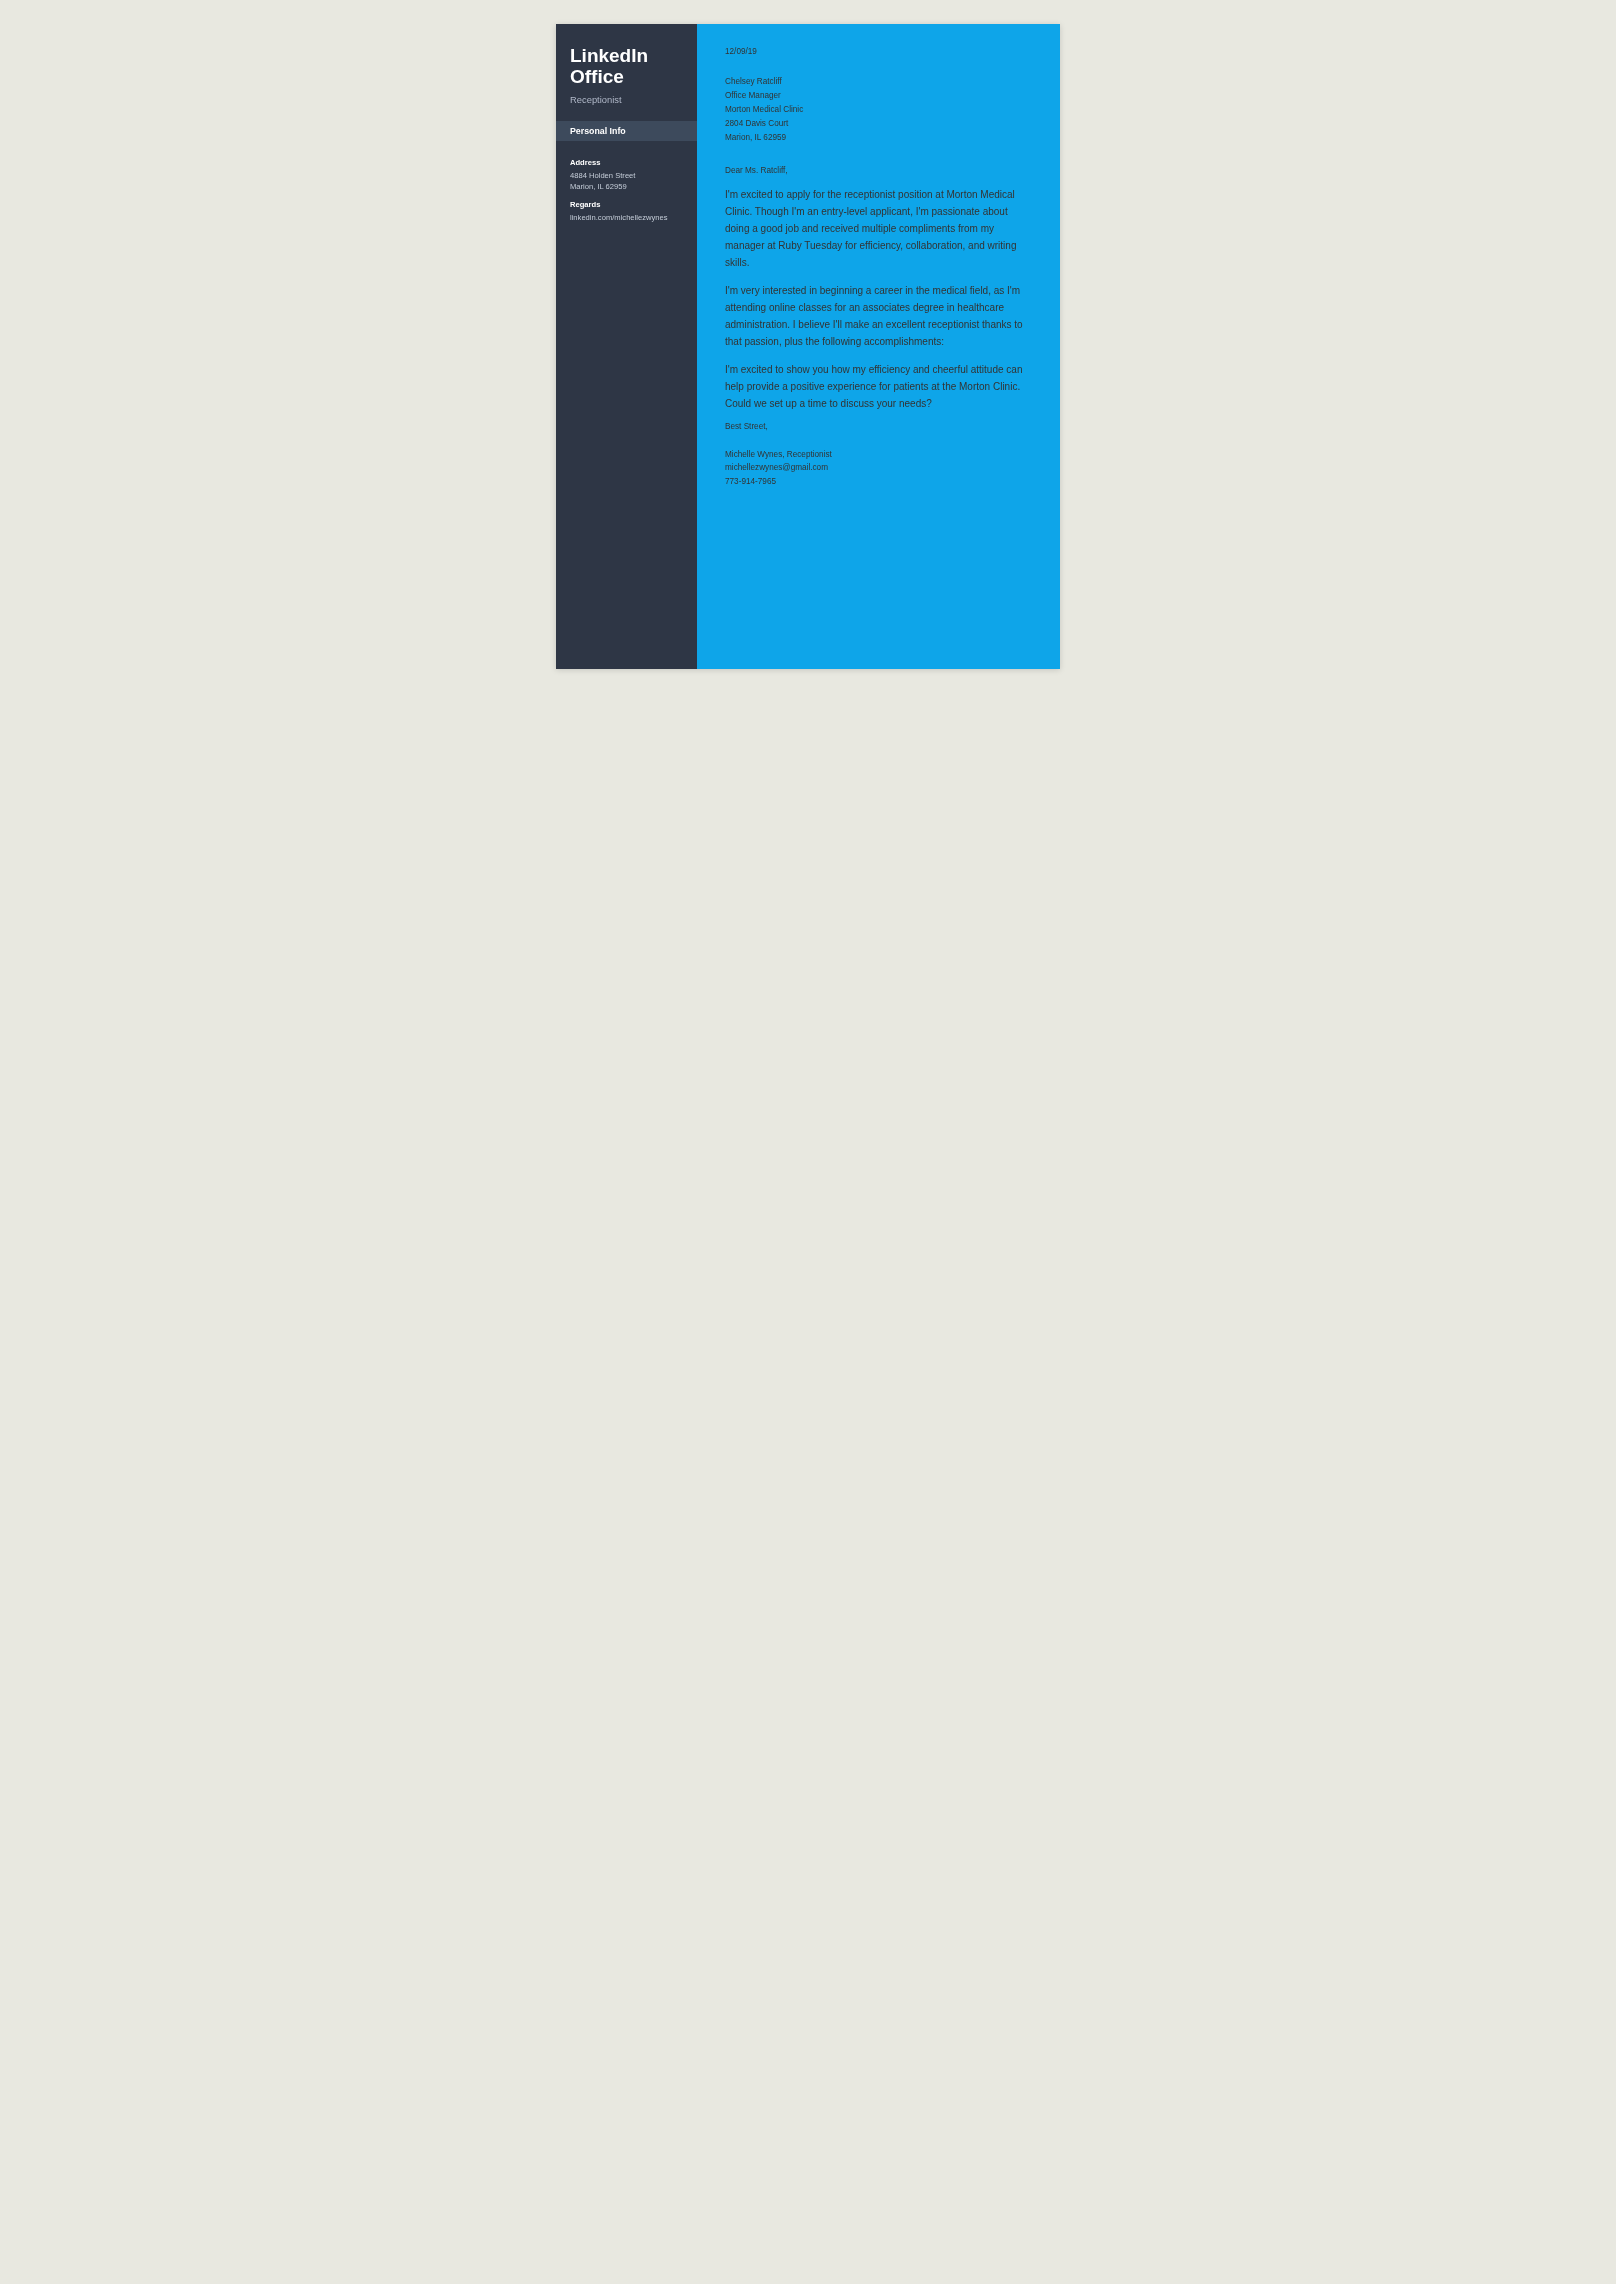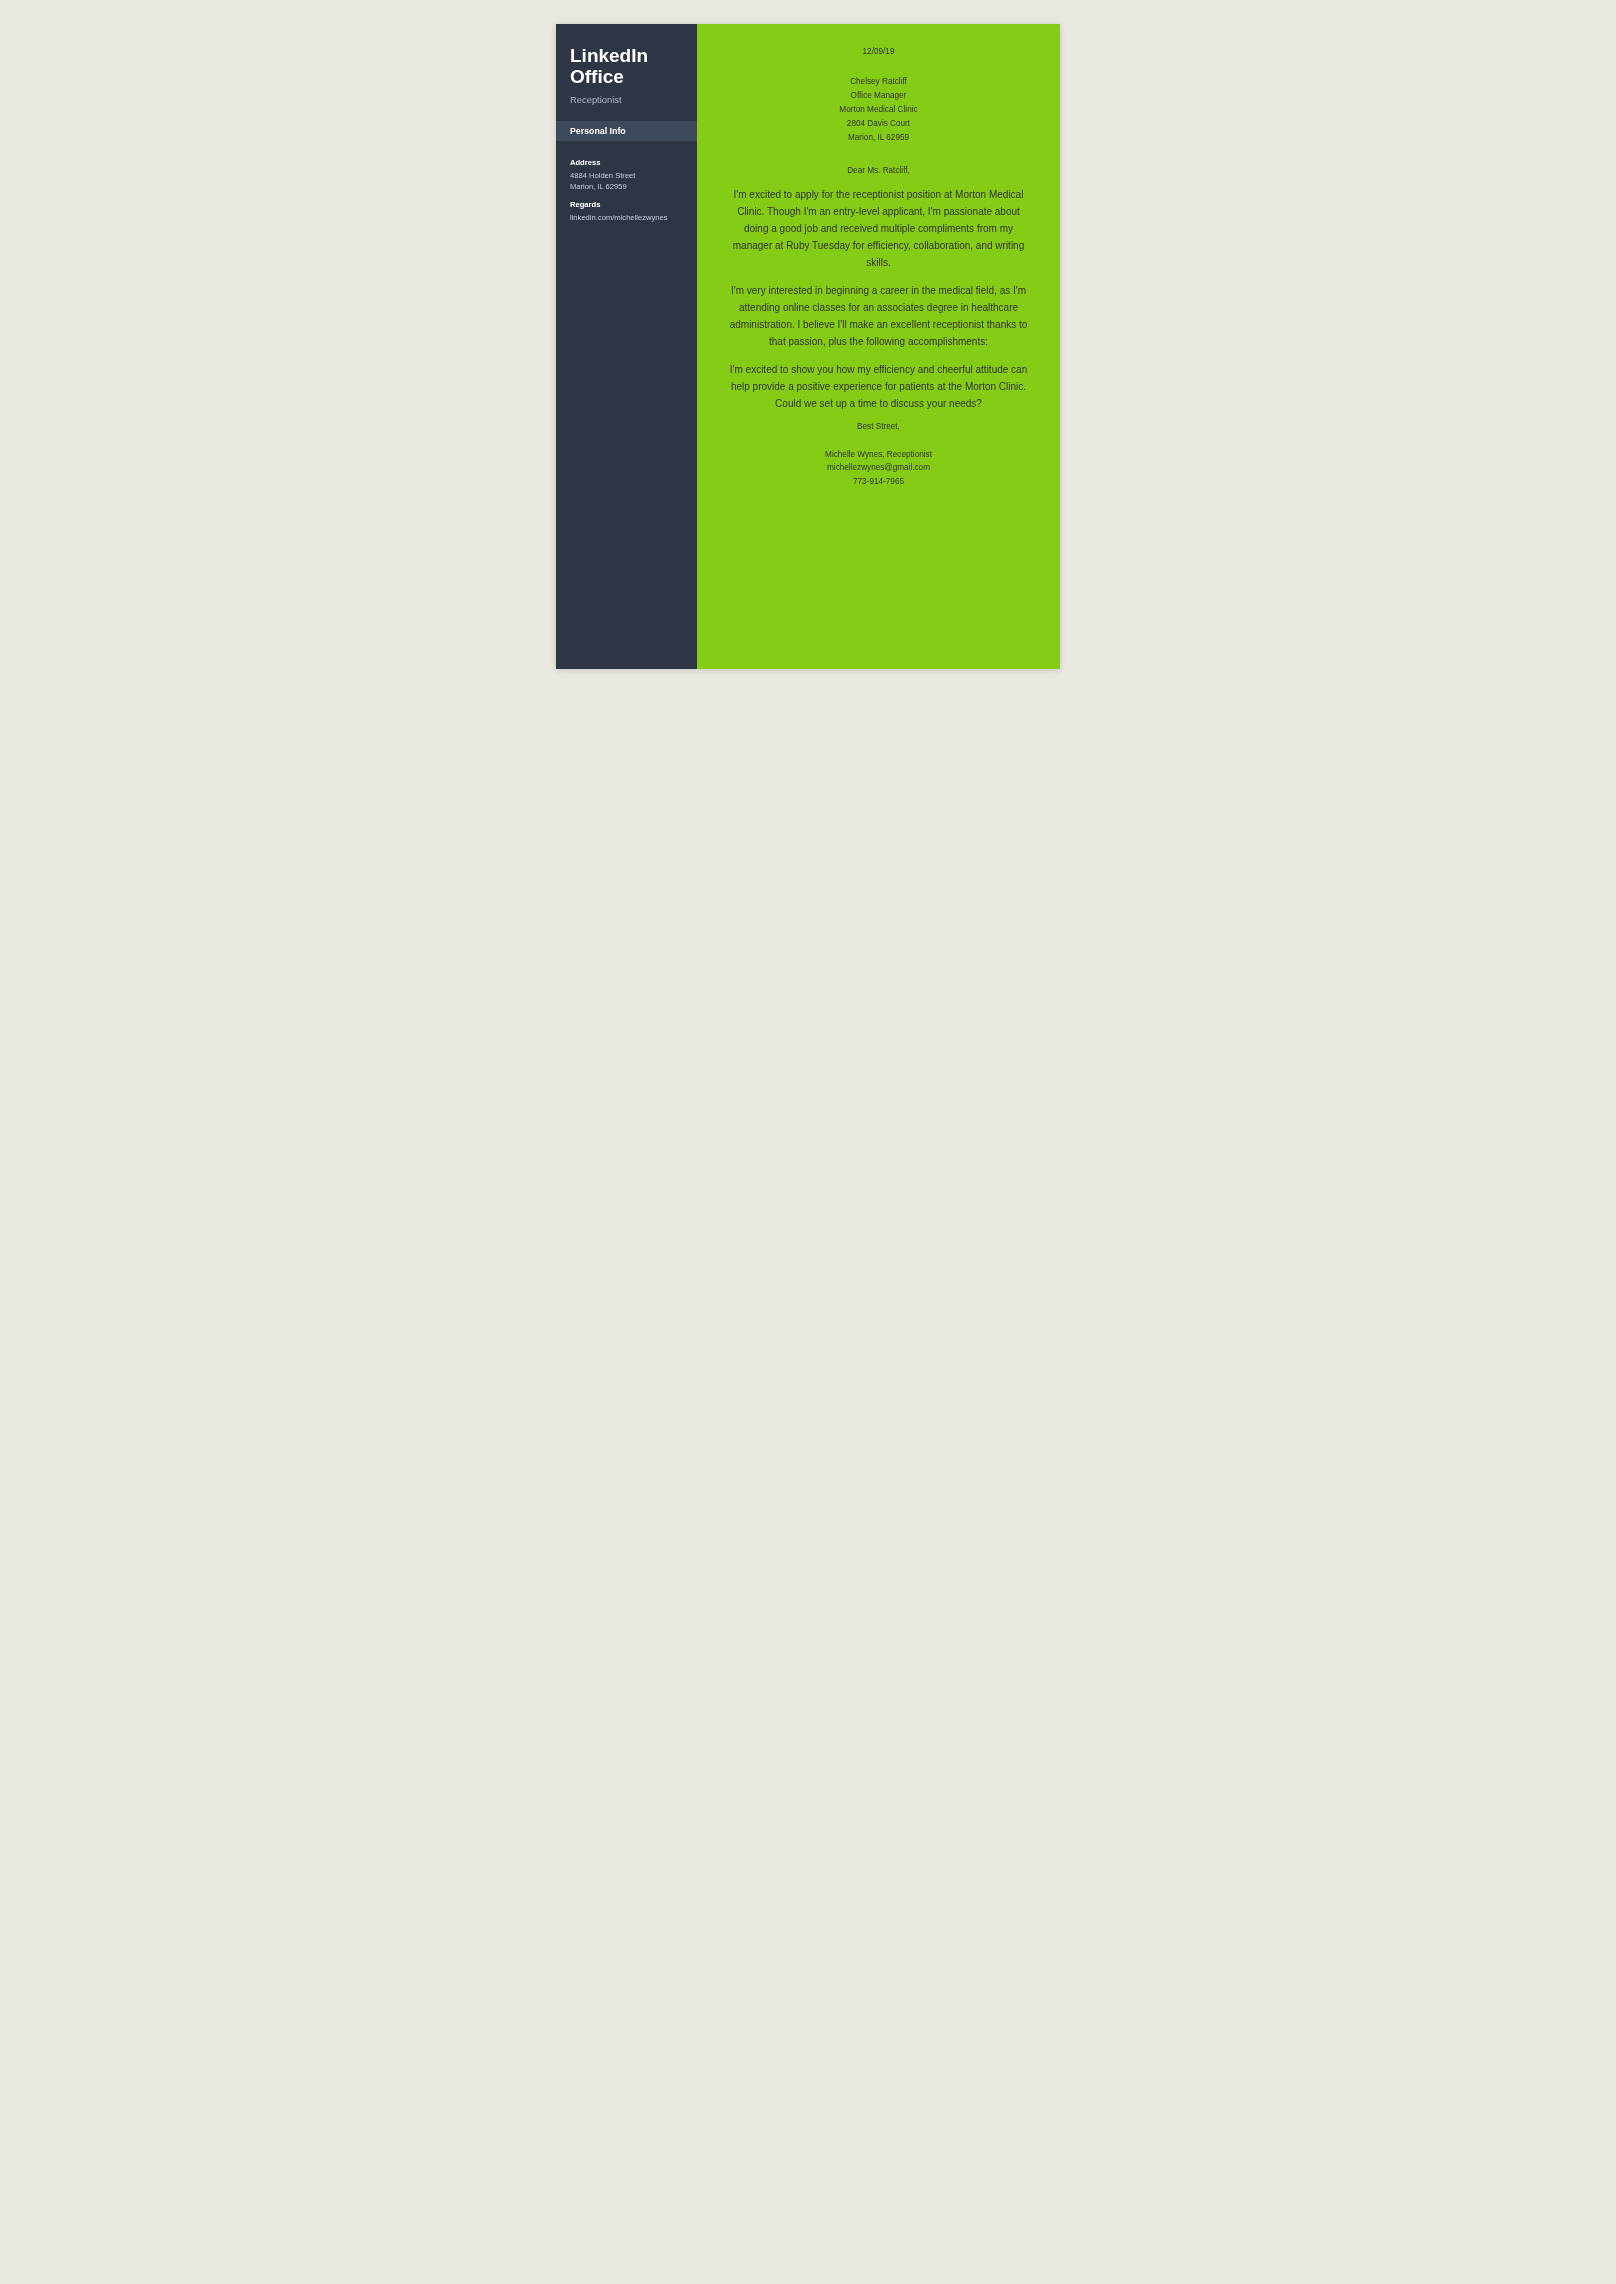--- a/index.html
+++ b/index.html
@@ -73,22 +73,21 @@
 
     .sidebar-field-value {
       font-size: 7.6px;
       color: #c5cdd8;
       line-height: 1.5;
     }
 
     .main-content {
       flex: 1;
       padding: 23.5px 28px 28px 28px;
-      background: #84cc16;
-      text-align: center;
+      background: #0ea5e9;
     }
 
     .date {
       font-size: 8.2px;
       color: #333;
       margin-bottom: 19px;
     }
 
     .recipient-block {
       margin-bottom: 21px;

